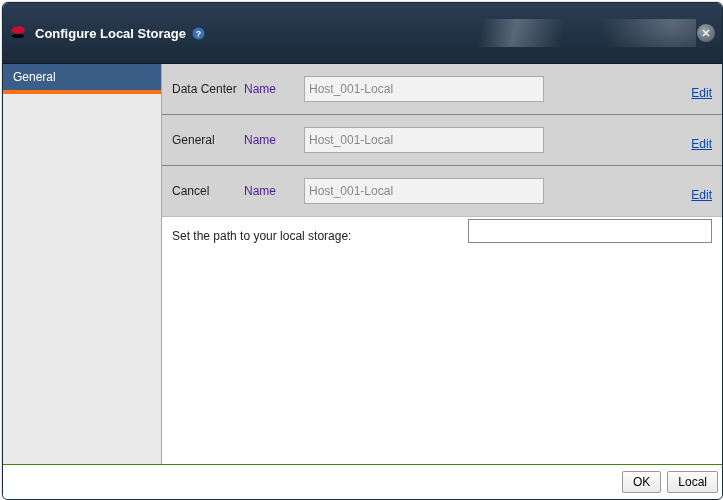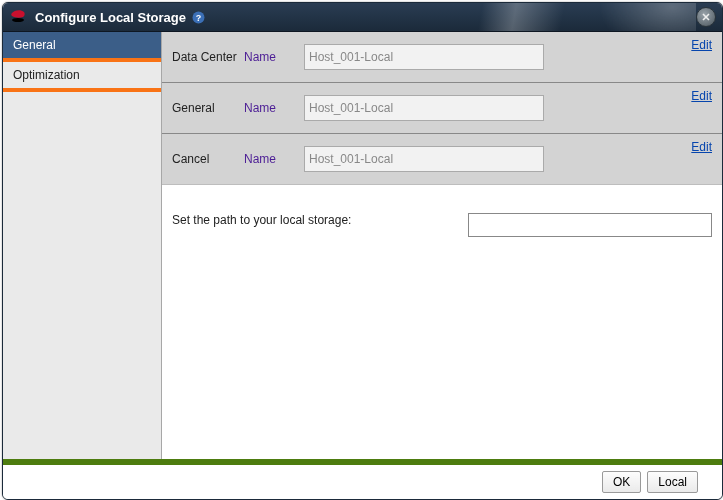--- a/index.html
+++ b/index.html
@@ -10,21 +10,21 @@
     border-radius:6px;
     background:#fff;
     box-shadow:0 0 2px rgba(0,0,0,.4);
     display:flex;flex-direction:column;overflow:hidden;
   }
   .titlebar{
     height:28px;
     background:linear-gradient(#2a3d53,#1b2a3a);
     color:#fff;font-weight:bold;font-size:13px;
     display:flex;align-items:center;
-    padding:0 6px;
+    padding:16px 6px;
     border-bottom:1px solid #0e1722;
     position:relative;
   }
   .brand-icon{width:18px;height:18px;display:inline-flex;align-items:center;justify-content:center;margin-right:8px}
   .brand-icon svg{display:block}
   .title-text{flex:0 0 auto}
   .help-icon{width:14px;height:14px;margin-left:6px;display:inline-flex;align-items:center;justify-content:center}
   .swoosh{flex:1;height:28px;margin-left:10px;background:
     radial-gradient(120px 80px at 95% 15%, rgba(255,255,255,.25) 0%, rgba(255,255,255,0) 60%),
     linear-gradient(100deg, rgba(255,255,255,0) 55%, rgba(255,255,255,.25) 62%, rgba(255,255,255,0) 72%);
@@ -44,29 +44,29 @@
   .gray-block{background:#d3d3d3;border-bottom:1px solid #bdbdbd}
   .row{
     display:flex;align-items:center;height:50px;padding:0 10px;position:relative;
   }
   .row + .row{border-top:1px solid #888}
   .row .label{width:72px;font-weight:normal}
   .row .sublabel{width:60px;color:#4c1d95}
   .row input[type=text].ro{
     width:230px;height:20px;border:1px solid #aaa;background:#f2f2f2;color:#888;padding:2px 4px;font-size:12px;
   }
-  .row .edit{position:absolute;right:10px;top:6px;color:#0645ad;text-decoration:underline;cursor:pointer;font-size:12px}
+  .row .edit{position:absolute;right:10px;top:22px;color:#0645ad;text-decoration:underline;cursor:pointer;font-size:12px}
 
-  .path-row{display:flex;align-items:flex-start;padding:28px 10px 0 10px}
+  .path-row{display:flex;align-items:flex-end;padding:2px 10px 0 10px}
   .path-row .plabel{flex:0 0 auto;margin-right:auto}
   .path-row input[type=text]{width:230px;height:18px;border:1px solid #888;background:#fff;padding:2px 6px;font-size:12px}
 
   .footer{
-    border-top:6px solid #4d7c0f;height:34px;display:flex;align-items:center;justify-content:flex-end;
-    padding:0 24px;background:#fff;
+    border-top:1px solid #4d7c0f;height:34px;display:flex;align-items:center;justify-content:flex-end;
+    padding:0 4px;background:#fff;
   }
   .btn{
     border:1px solid #9a9a9a;background:linear-gradient(#fdfdfd,#eaeaea);
     padding:3px 10px;font-size:12px;border-radius:2px;cursor:pointer;margin-left:6px;
   }
 </style>
 </head>
 <body>
 
 <div class="dialog">
@@ -90,23 +90,20 @@
       <svg width="10" height="10" viewBox="0 0 10 10">
           <path stroke="#eee" stroke-width="1.6" d="M2 2l6 6M8 2l-6 6"></path>
         </svg>
     </div>
   </div>
 
   <div class="body">
     <div class="sidebar">
       <div class="side-item selected">
         <span>General</span>
-      </div>
-      <div class="side-item">
-        <span>Optimization</span>
       </div>
     </div>
 
     <div class="content">
       <div class="gray-block">
 
         <div class="row">
           <span class="label">Data Center</span>
           <span class="sublabel">Name</span>
           <input type="text" class="ro" readonly="" value="Host_001-Local" style="">

